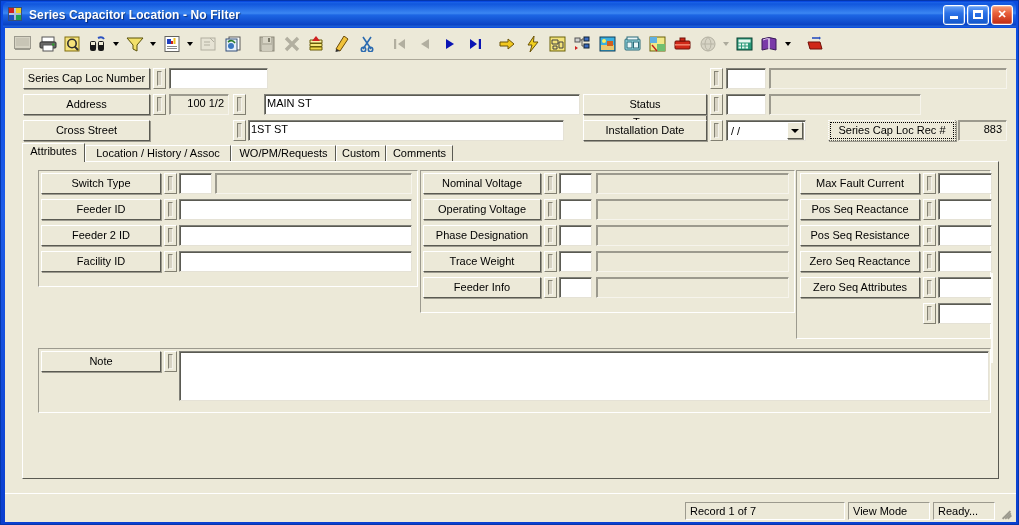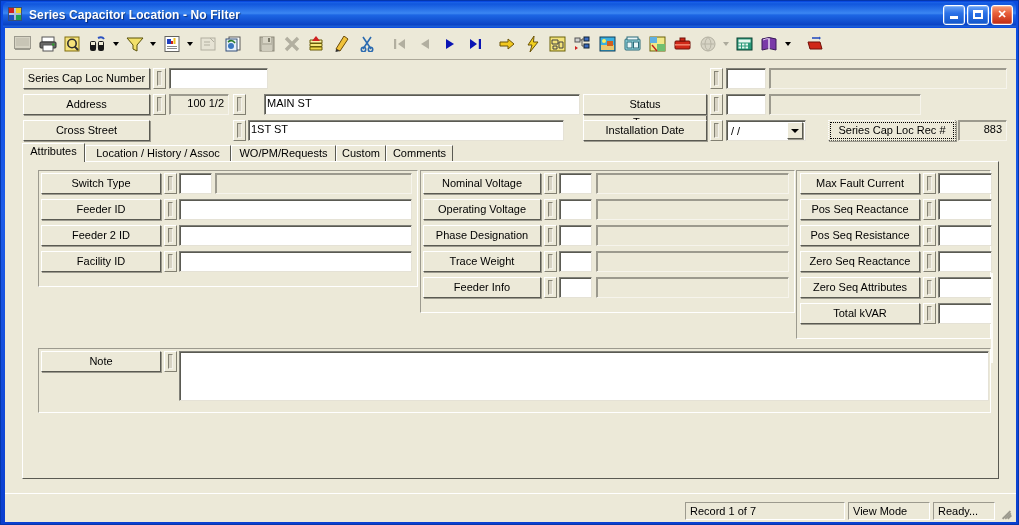--- a/index.html
+++ b/index.html
@@ -617,21 +617,20 @@
           <div class="inp" style="position:absolute;left:914px;top:62px;width:54px;"></div>
 
           <div class="lbl" style="position:absolute;left:776px;top:88px;width:120px;">Zero Seq Reactance</div>
           <div class="spin" style="position:absolute;left:899px;top:88px;"></div>
           <div class="inp" style="position:absolute;left:914px;top:88px;width:54px;"></div>
 
           <div class="lbl" style="position:absolute;left:776px;top:114px;width:120px;">Zero Seq Attributes</div>
           <div class="spin" style="position:absolute;left:899px;top:114px;"></div>
           <div class="inp" style="position:absolute;left:914px;top:114px;width:54px;"></div>
 
-          <div class="lbl" style="position:absolute;left:776px;top:140px;width:120px;">Total kVAR</div>
           <div class="spin" style="position:absolute;left:899px;top:140px;"></div>
           <div class="inp" style="position:absolute;left:914px;top:140px;width:54px;"></div>
 
           <div class="vscroll-hint"></div>
 
           <div class="frame" style="left:14px;top:185px;width:953px;height:65px;"></div>
           <div class="lbl" style="position:absolute;left:17px;top:188px;width:120px;">Note</div>
           <div class="spin" style="position:absolute;left:140px;top:188px;"></div>
           <div class="note-box" style="left:155px;top:188px;width:810px;height:50px;padding:2px 3px;font-size:11px;"></div>
         </div>

